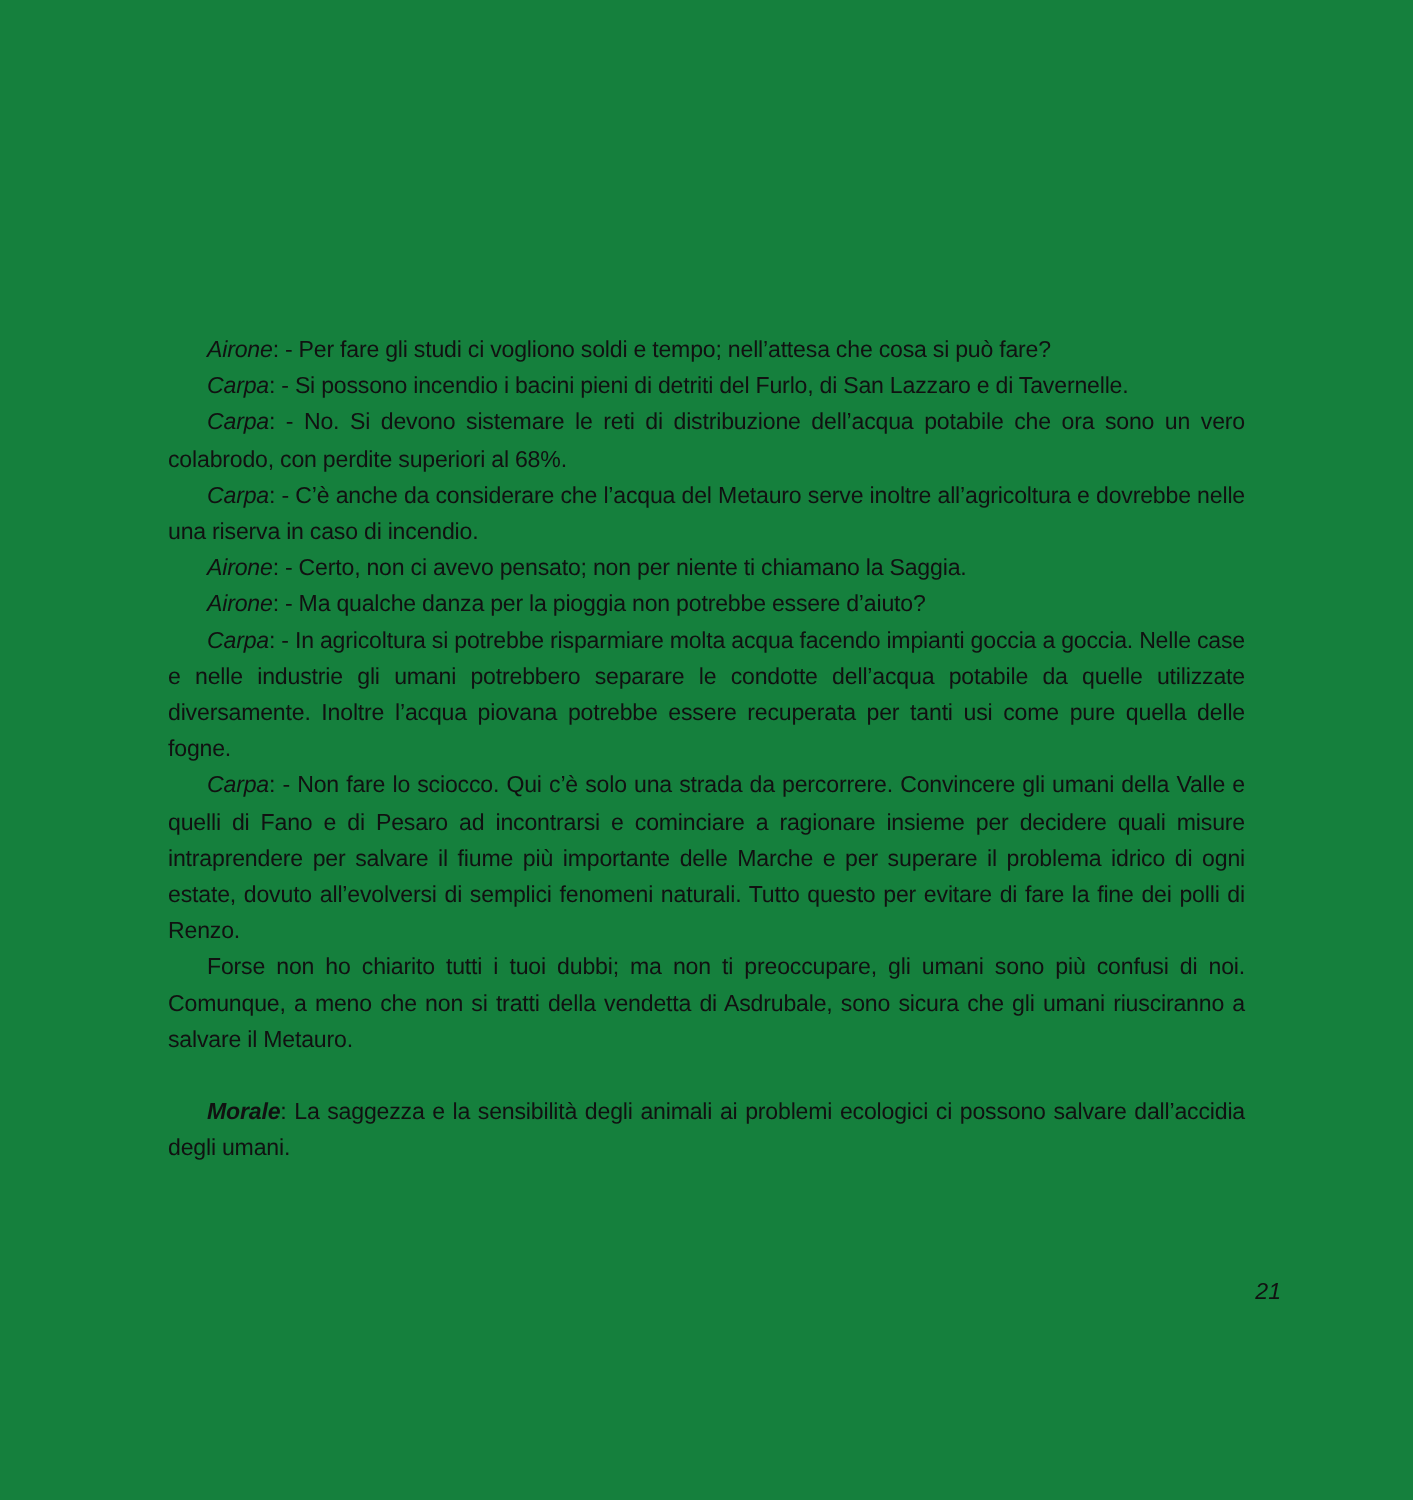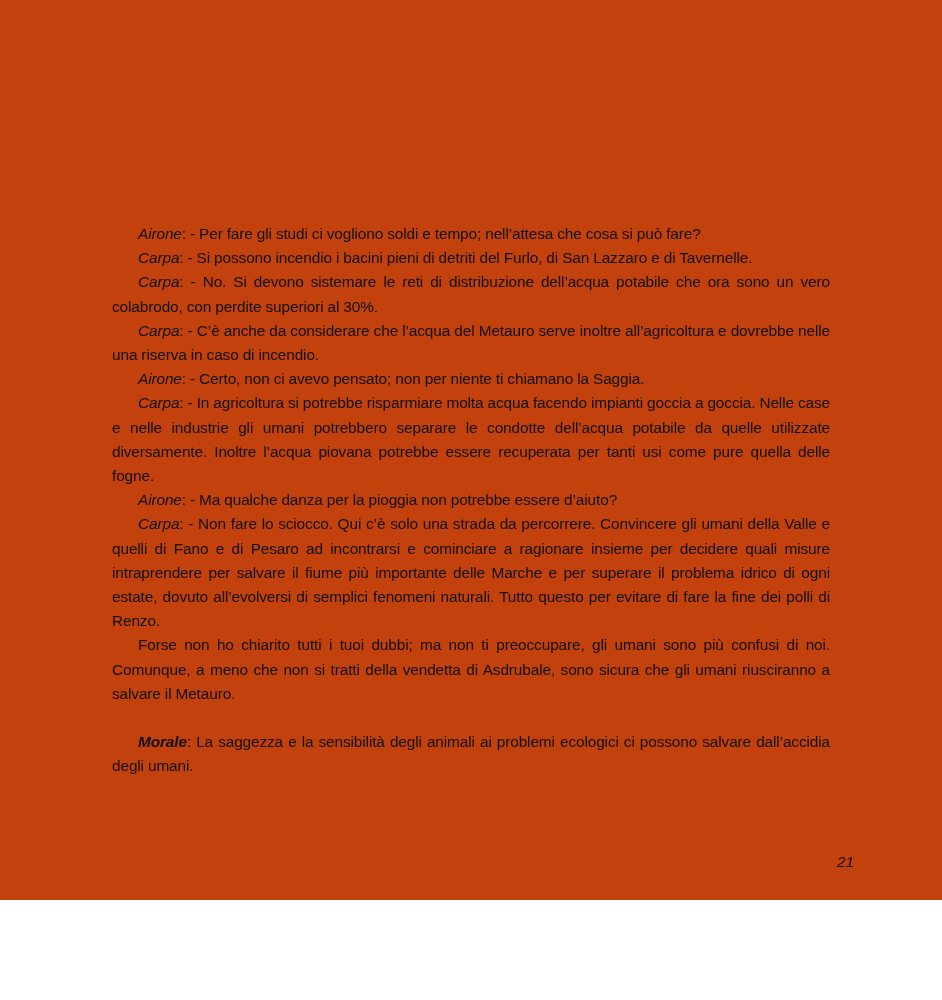--- a/index.html
+++ b/index.html
@@ -7,22 +7,22 @@
     margin: 0;
     padding: 0;
     background: #ffffff;
   }
   body {
     font-family: "Liberation Sans", sans-serif;
   }
   .page {
     position: relative;
     width: 942px;
-    height: 900px;
-    background: #c2410c;
+    height: 1000px;
+    background: #15803d;
     overflow: hidden;
     box-sizing: border-box;
   }
   .text-block {
     position: absolute;
     left: 112px;
     top: 222px;
     width: 718px;
   }
   .para {
@@ -69,30 +69,30 @@
 
 <div class="page">
 
   <div class="text-block">
 
     <p class="para"><span class="speaker">Airone</span><span>: - Per fare gli studi ci vogliono soldi e tempo; nell’attesa che cosa si può fare?</span></p>
 
     <p class="para"><span class="speaker">Carpa</span><span>: - Si possono incendio i bacini pieni di detriti del Furlo, di San Lazzaro e di Tavernelle.</span></p>
 
 
-    <p class="para"><span class="speaker">Carpa</span><span>: - No. Si devono sistemare le reti di distribuzione dell’acqua potabile che ora sono un vero colabrodo, con perdite superiori al 30%.</span></p>
+    <p class="para"><span class="speaker">Carpa</span><span>: - No. Si devono sistemare le reti di distribuzione dell’acqua potabile che ora sono un vero colabrodo, con perdite superiori al 68%.</span></p>
 
 
     <p class="para"><span class="speaker">Carpa</span><span>: - C’è anche da considerare che l’acqua del Metauro serve inoltre all’agricoltura e dovrebbe nelle una riserva in caso di incendio.</span></p>
 
     <p class="para"><span class="speaker">Airone</span><span>: - Certo, non ci avevo pensato; non per niente ti chiamano la Saggia.</span></p>
 
+    <p class="para"><span class="speaker">Airone</span><span>: - Ma qualche danza per la pioggia non potrebbe essere d’aiuto?</span></p>
+
     <p class="para"><span class="speaker">Carpa</span><span>: - In agricoltura si potrebbe risparmiare molta acqua facendo impianti goccia a goccia. Nelle case e nelle industrie gli umani potrebbero separare le condotte dell’acqua potabile da quelle utilizzate diversamente. Inoltre l’acqua piovana potrebbe essere recuperata per tanti usi come pure quella delle fogne.</span></p>
-
-    <p class="para"><span class="speaker">Airone</span><span>: - Ma qualche danza per la pioggia non potrebbe essere d’aiuto?</span></p>
 
     <p class="para"><span class="speaker">Carpa</span><span>: - Non fare lo sciocco. Qui c’è solo una strada da percorrere. Convincere gli umani della Valle e quelli di Fano e di Pesaro ad incontrarsi e cominciare a ragionare insieme per decidere quali misure intraprendere per salvare il fiume più importante delle Marche e per superare il problema idrico di ogni estate, dovuto all’evolversi di semplici fenomeni naturali. Tutto questo per evitare di fare la fine dei polli di Renzo.</span></p>
 
     <p class="para"><span>Forse non ho chiarito tutti i tuoi dubbi; ma non ti preoccupare, gli umani sono più confusi di noi. Comunque, a meno che non si tratti della vendetta di Asdrubale, sono sicura che gli umani riusciranno a salvare il Metauro.</span></p>
 
     <p class="para gap-para"><span class="morale-label">Morale</span><span>: La saggezza e la sensibilità degli animali ai problemi ecologici ci possono salvare dall’accidia degli umani.</span></p>
 
   </div>
 
   <div class="page-number">21</div>

